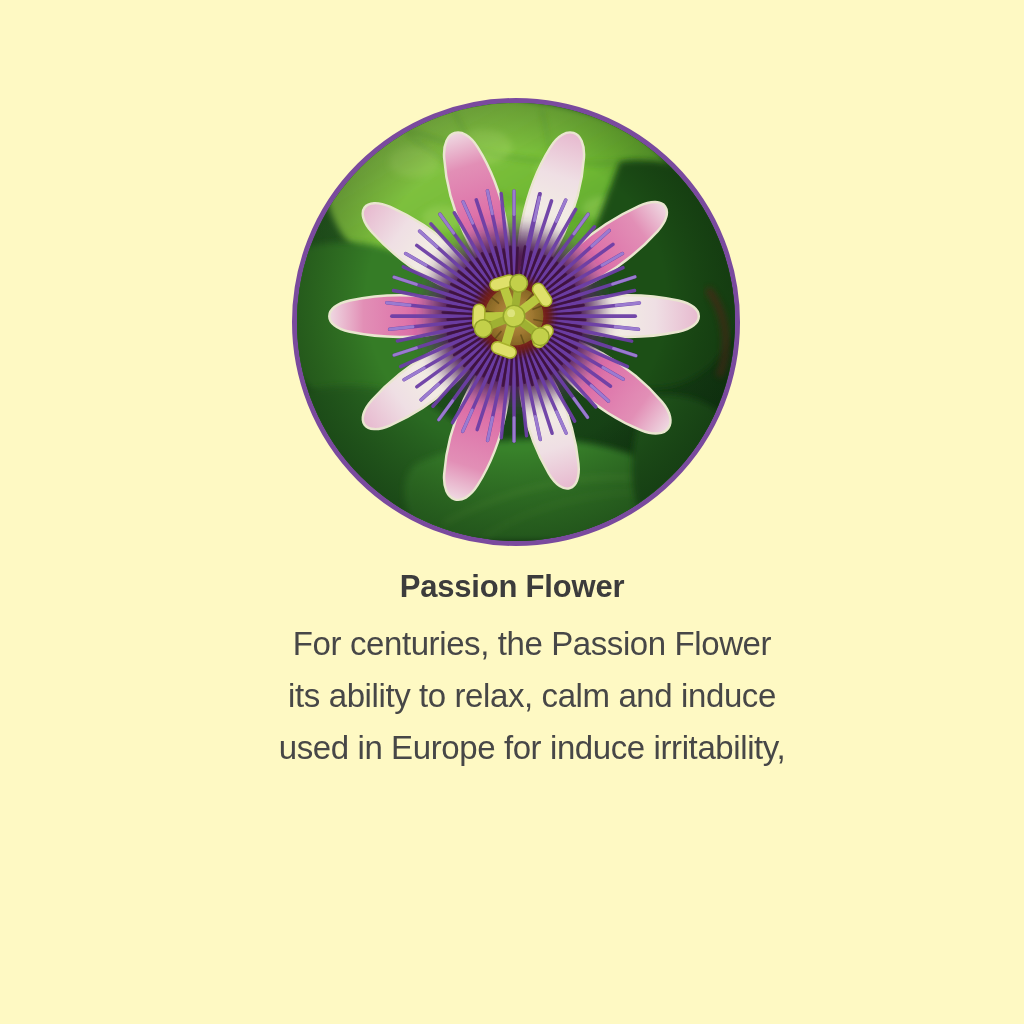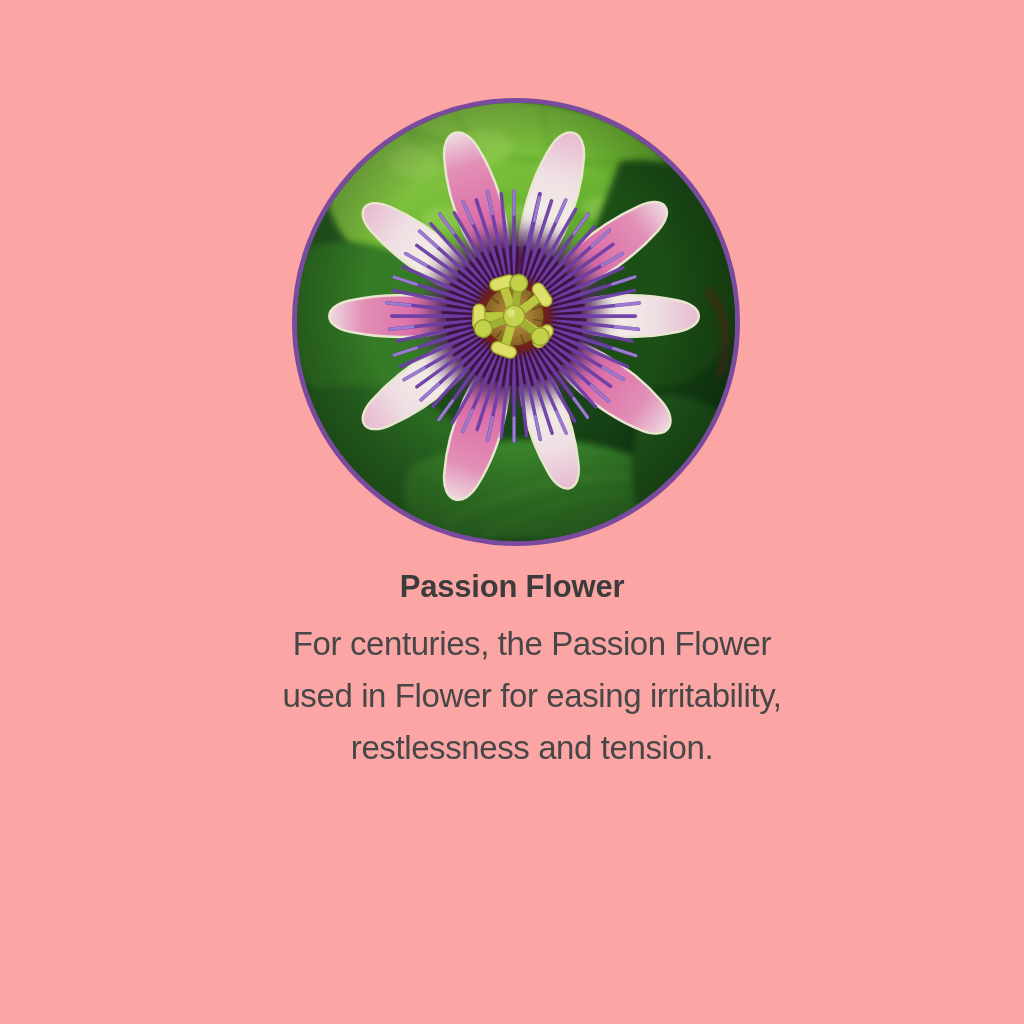--- a/index.html
+++ b/index.html
@@ -12,21 +12,21 @@
     width: 1024px;
     height: 1024px;
     font-family: "Liberation Sans", sans-serif;
     overflow: hidden;
   }
 
   .card {
     position: relative;
     width: 1024px;
     height: 1024px;
-    background: #fca5a5;
+    background: #fef9c3;
   }
 
   
   .photo-wrap {
     position: absolute;
     left: 292px;
     top: 98px;
     width: 448px;
     height: 448px;
   }
@@ -460,18 +460,18 @@
           </g>
         </g>
       </svg>
     </div>
   </div>
 
   <div class="caption">
     <h2 class="caption-title">Passion Flower</h2>
     <p class="caption-body">
       <span class="line">For centuries, the Passion Flower</span>
-      <span class="line">used in Flower for easing irritability,</span>
-      <span class="line">restlessness and tension.</span>
+      <span class="line">its ability to relax, calm and induce</span>
+      <span class="line">used in Europe for induce irritability,</span>
     </p>
   </div>
 
 </div>
 
 </body></html>

